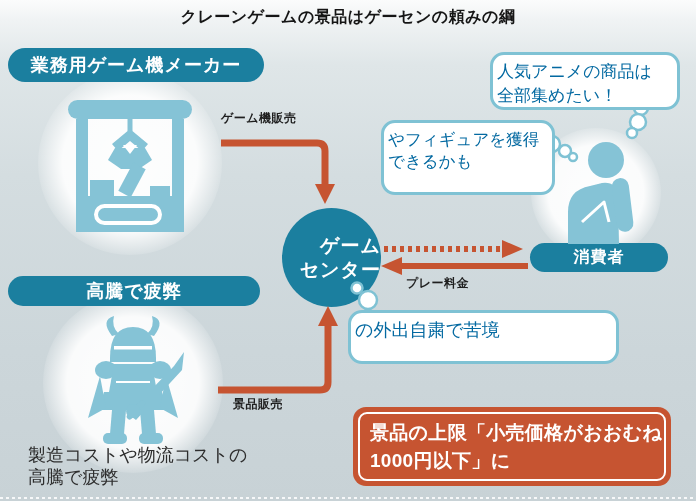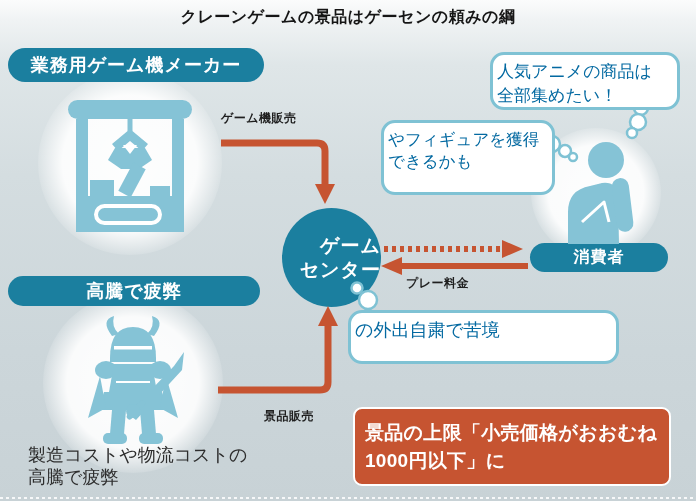--- a/index.html
+++ b/index.html
@@ -72,20 +72,21 @@
   .note{
     position:absolute;left:28px;top:445px;
     font-size:18px;color:#2d2d2d;line-height:1.22;
   }
   .note .line{display:block;white-space:nowrap;}
   .highlight-box{
     position:absolute;left:353px;top:407px;width:318px;height:79px;
     background:var(--orange);
     border-radius:13px;
     box-sizing:border-box;
+    padding:5px;
   }
   .highlight-inner{
     width:100%;height:100%;
     border:2.5px solid #fff;border-radius:9px;
     box-sizing:border-box;
     display:flex;flex-direction:column;justify-content:center;
     padding:2px 10px;
     color:#fff;font-size:19px;font-weight:bold;line-height:1.45;
     letter-spacing:0.3px;
   }
@@ -198,21 +199,21 @@
       <circle cx="565" cy="151" r="6"></circle>
       <circle cx="573" cy="157" r="4"></circle>
     </g>
     <g fill="#fff" stroke="#7fc2d4" stroke-width="2.5">
       <circle cx="357" cy="288" r="5.5"></circle>
       <circle cx="368" cy="300" r="9"></circle>
     </g>
   </svg>
 
   <div class="flow-label" style="left:221px;top:110px;">ゲーム機販売</div>
-  <div class="flow-label" style="left:233px;top:408px;margin-left:31px;">景品販売</div>
+  <div class="flow-label" style="left:233px;top:396px;">景品販売</div>
   <div class="flow-label" style="left:406px;top:275px;">プレー料金</div>
 
   <div class="bubble bubble-anime">
     <span class="line">人気アニメの商品は</span>
     <span class="line">全部集めたい！</span>
   </div>
   <div class="bubble bubble-bigprize">
     <span class="line">やフィギュアを獲得</span>
     <span class="line">できるかも</span>
   </div>

